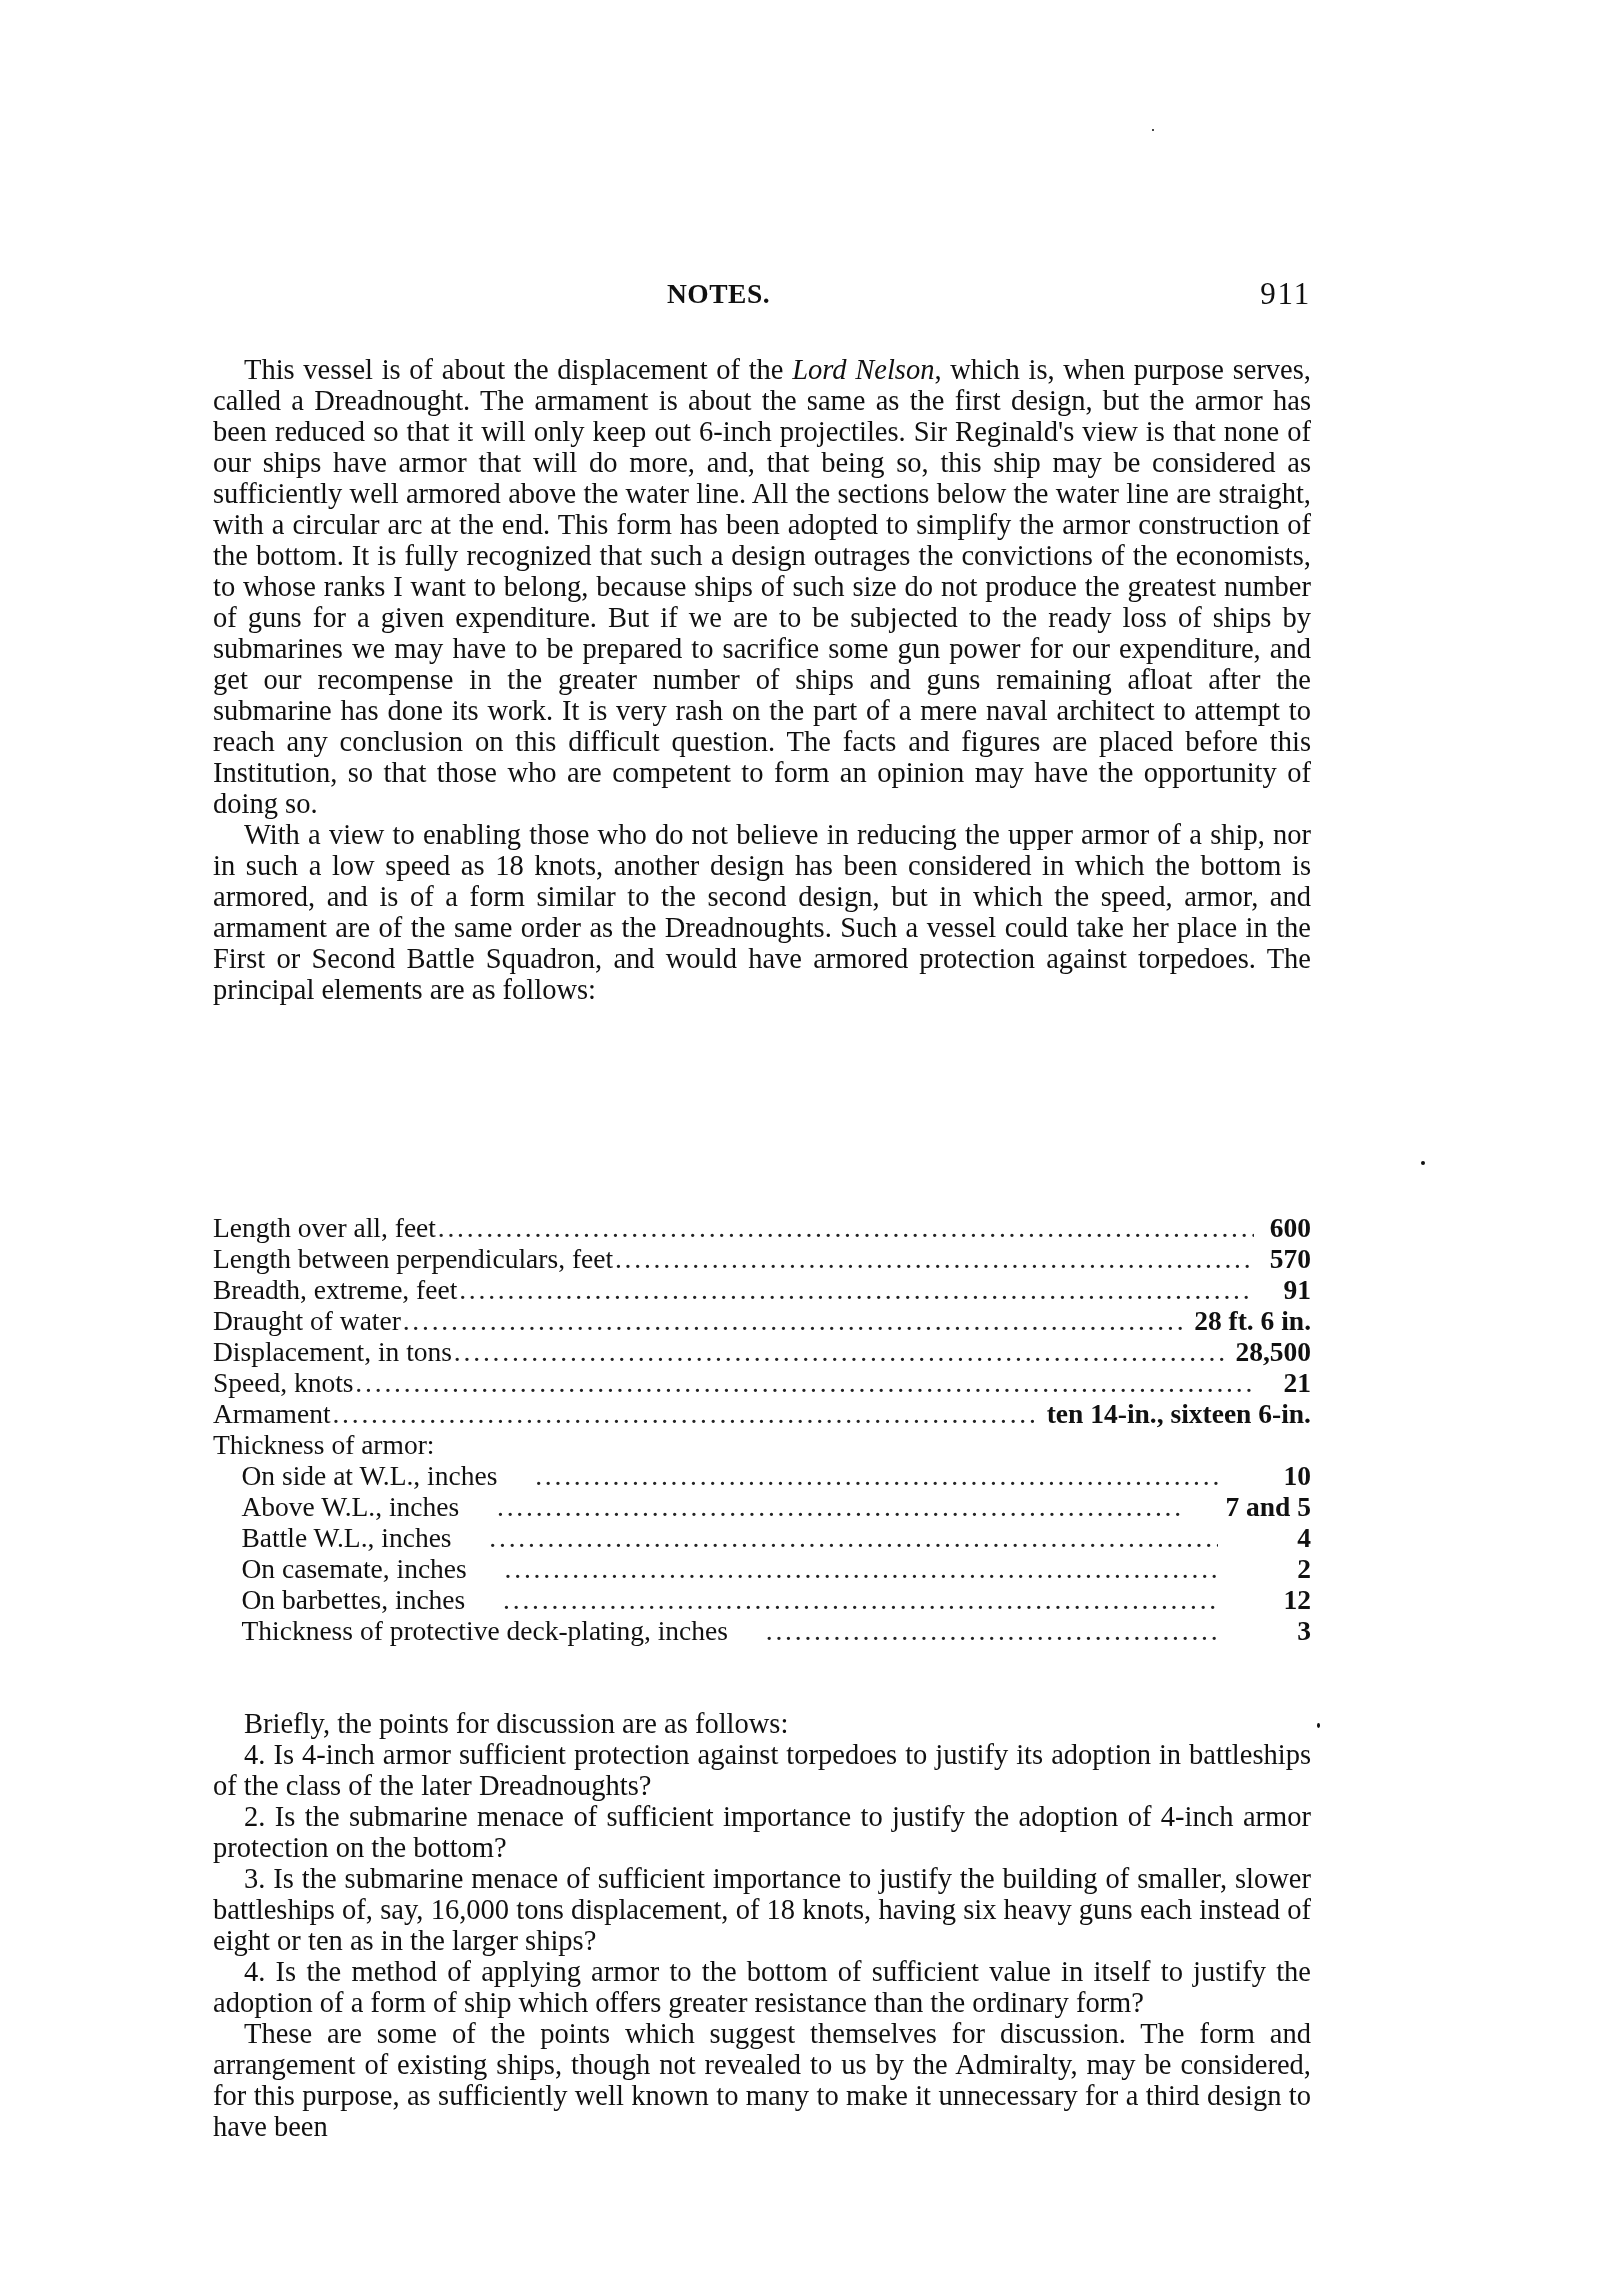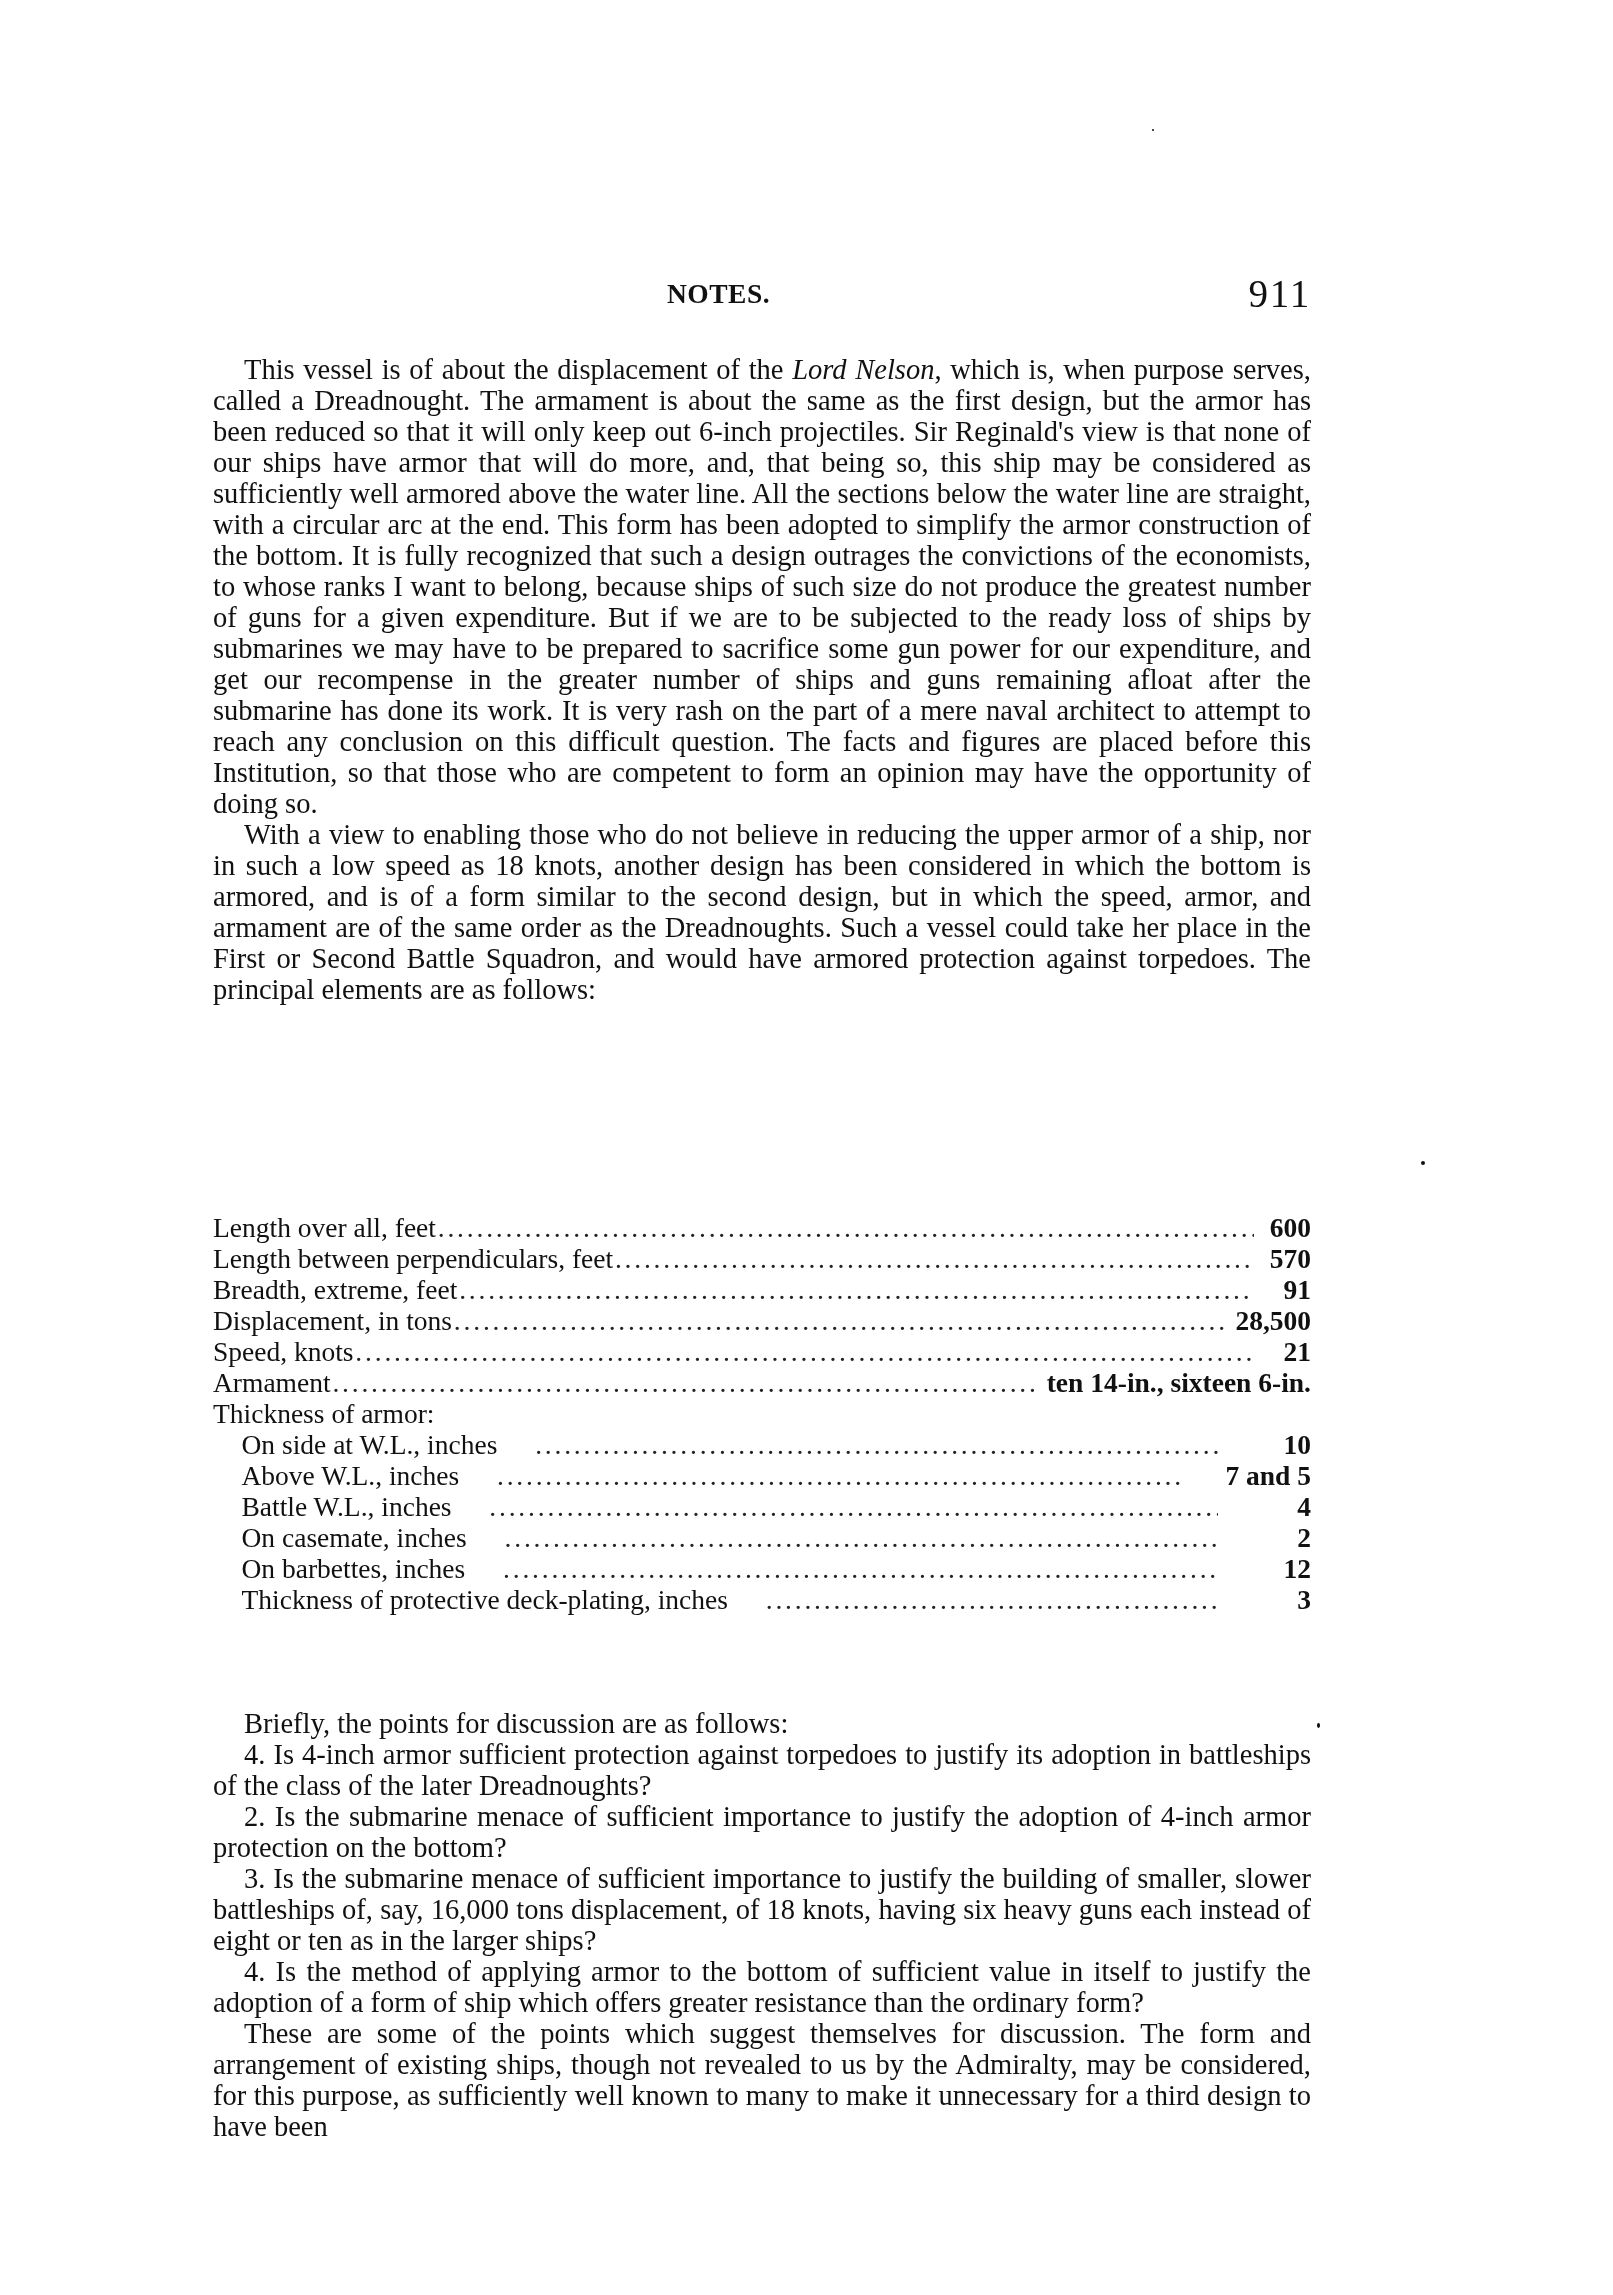--- a/index.html
+++ b/index.html
@@ -34,21 +34,21 @@
   .running-head .title {
     position: absolute;
     left: 454px;
     letter-spacing: 0.5px;
   }
   .running-head .folio {
     position: absolute;
     right: 0;
     font-weight: normal;
     letter-spacing: 1.8px;
-    font-size: 39px;
+    font-size: 31px;
   }
   .body-text {
     position: absolute;
     left: 0;
     width: 1098px;
     font-size: 28.5px;
     line-height: 31px;
     text-align: justify;
     transform-origin: left top;
   }
@@ -131,20 +131,25 @@
       <span class="spec-label">Length between perpendiculars, feet</span>
       <span class="spec-dots"></span>
       <span class="spec-value">570</span>
     </div>
     <div class="spec-row">
       <span class="spec-label">Breadth, extreme, feet</span>
       <span class="spec-dots"></span>
       <span class="spec-value">91</span>
     </div>
     <div class="spec-row">
+      <span class="spec-label">Draught of water</span>
+      <span class="spec-dots"></span>
+      <span class="spec-value">28 ft. 6 in.</span>
+    </div>
+    <div class="spec-row">
       <span class="spec-label">Displacement, in tons</span>
       <span class="spec-dots"></span>
       <span class="spec-value">28,500</span>
     </div>
     <div class="spec-row">
       <span class="spec-label">Speed, knots</span>
       <span class="spec-dots"></span>
       <span class="spec-value">21</span>
     </div>
     <div class="spec-row">

